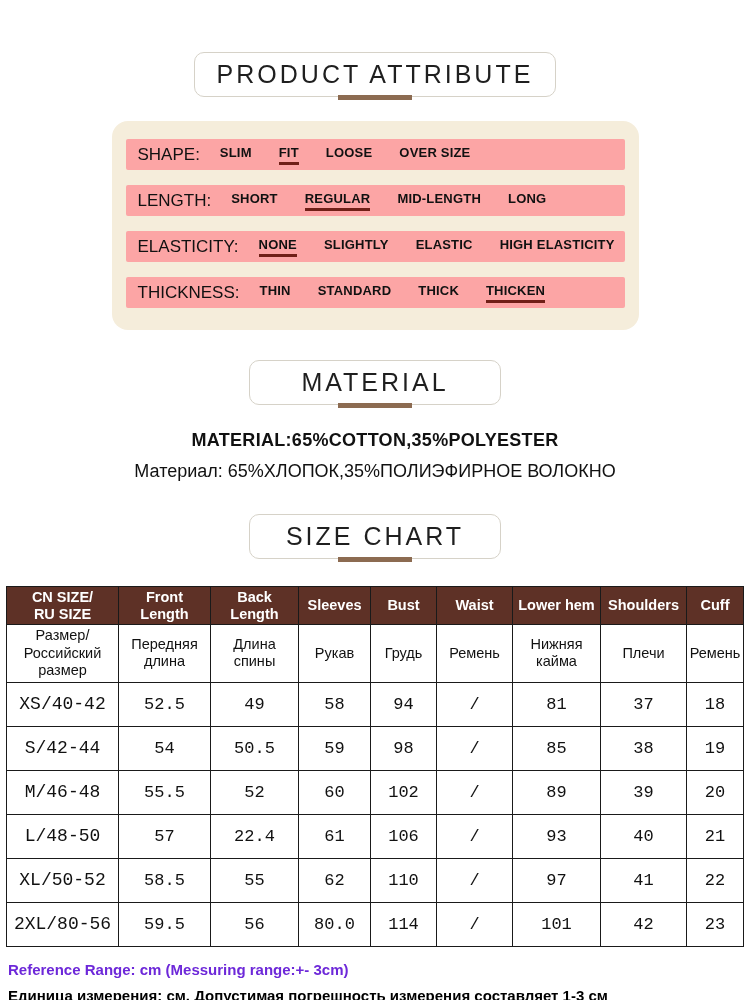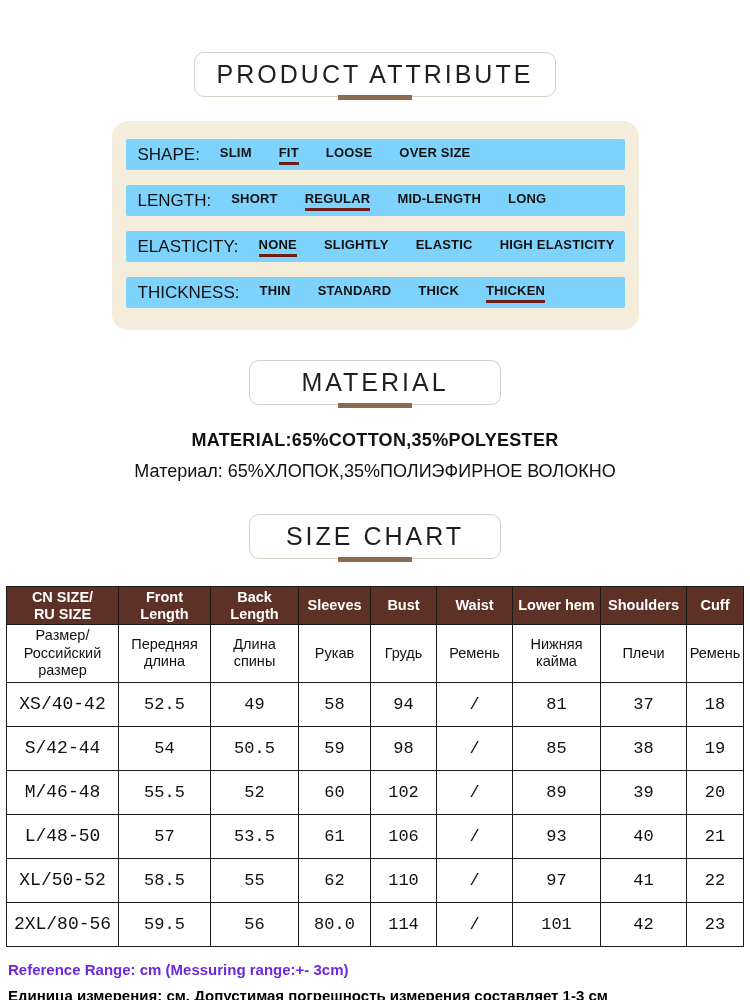--- a/index.html
+++ b/index.html
@@ -29,21 +29,21 @@
     width:74px;height:5px;background:var(--accent);
     margin:-2px auto 0;position:relative;z-index:2;
   }
   
   .pa-section{padding-top:52px;}
   .attr-panel{
     width:527px;margin:21px auto 0;background:var(--panel-beige);
     border-radius:16px;padding:18px 14px;
   }
   .attr-row{
-    display:flex;align-items:flex-end;background:#7dd3fc;border-radius:2px;
+    display:flex;align-items:flex-end;background:#fca5a5;border-radius:2px;
     padding:5px 12px;margin-bottom:15px;min-height:31px;
   }
   .attr-row:last-child{margin-bottom:4px;}
   .attr-label{font-size:17px;color:var(--ink);margin-right:20px;white-space:nowrap;}
   .attr-option{
     font-size:13px;font-weight:700;color:var(--ink);margin-right:27px;
     padding-bottom:2px;letter-spacing:.2px;white-space:nowrap;border-bottom:3px solid transparent;
   }
   .attr-option.selected{border-bottom-color:var(--sel-underline);}
   
@@ -206,21 +206,21 @@
             <td>60</td>
             <td>102</td>
             <td>/</td>
             <td>89</td>
             <td>39</td>
             <td>20</td>
           </tr>
           <tr>
             <td class="size-col">L/48-50</td>
             <td>57</td>
-            <td>53.5</td>
+            <td>22.4</td>
             <td>61</td>
             <td>106</td>
             <td>/</td>
             <td>93</td>
             <td>40</td>
             <td>21</td>
           </tr>
           <tr>
             <td class="size-col">XL/50-52</td>
             <td>58.5</td>

